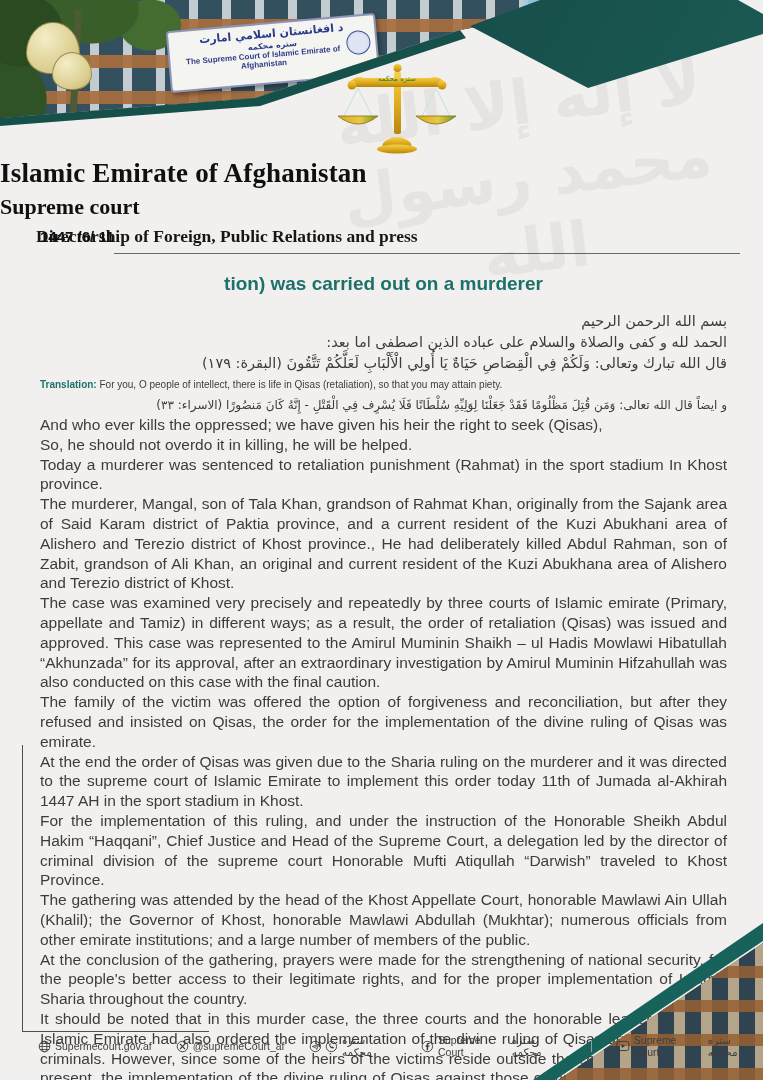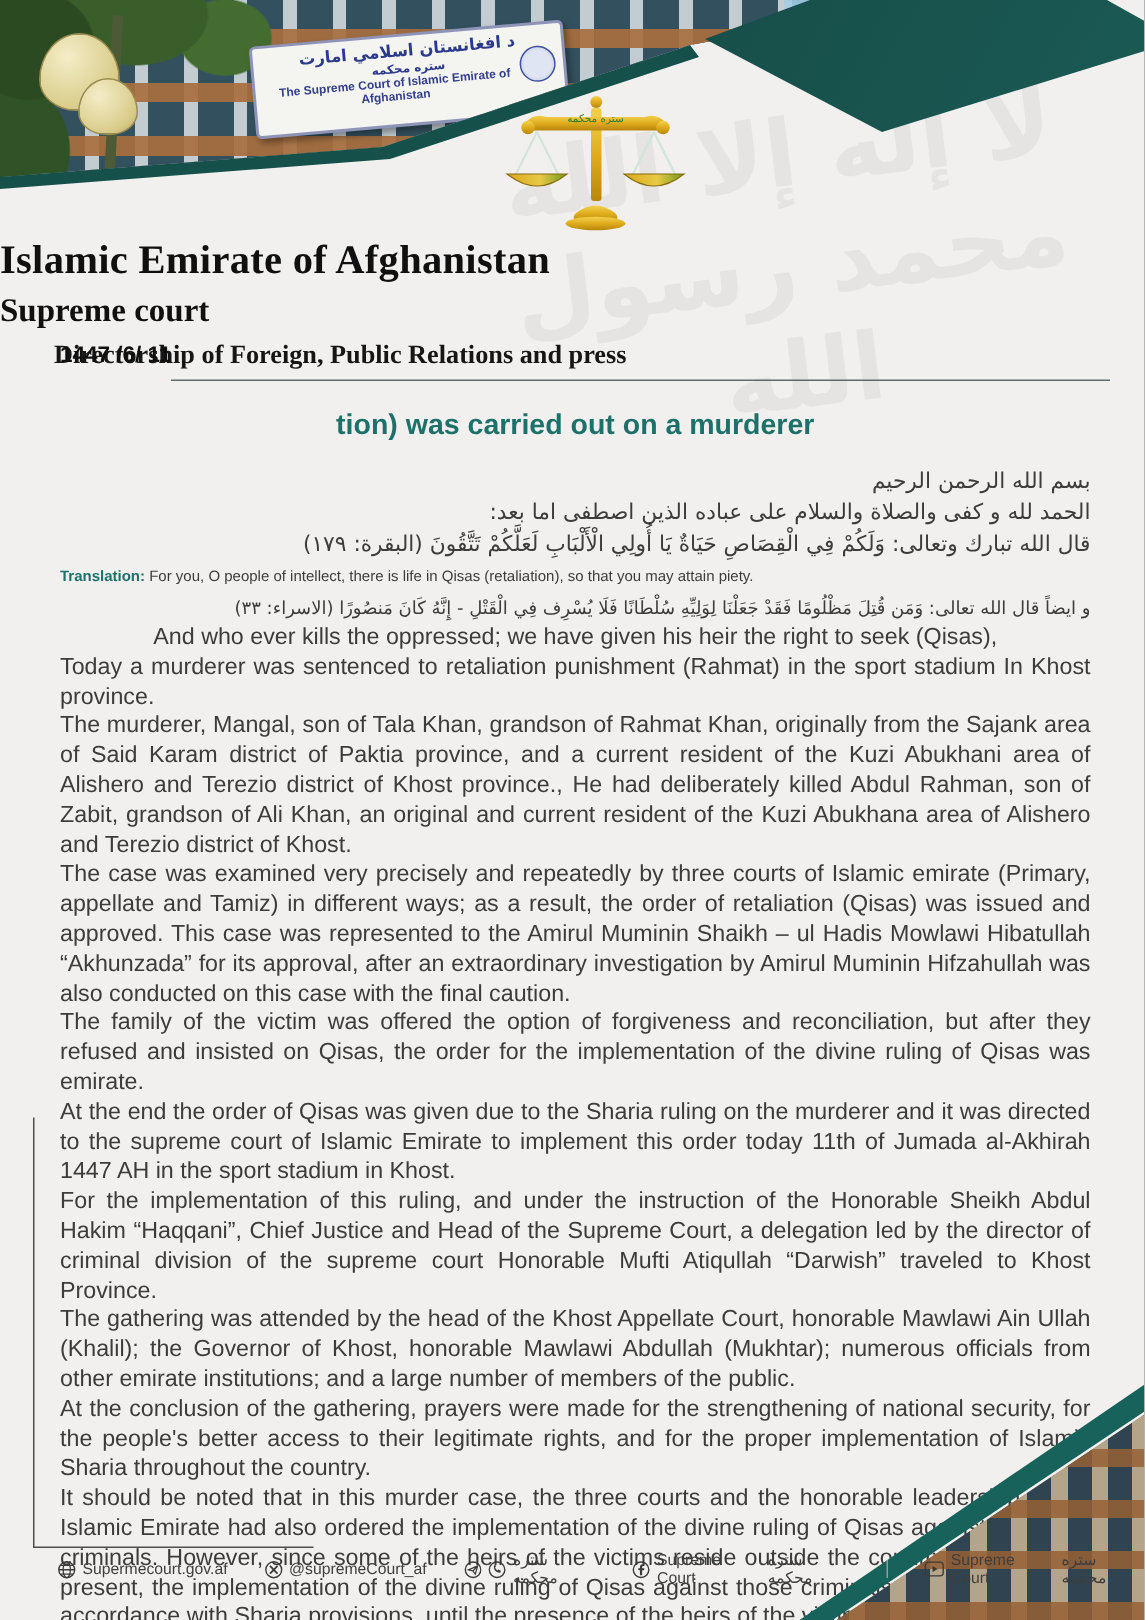--- a/index.html
+++ b/index.html
@@ -74,21 +74,21 @@
   .dept-title{font-family:"Liberation Serif",serif;font-weight:bold;font-size:17.5px;color:#161616;margin-top:6px;padding-left:36px;}
   .date{position:absolute;top:228px;left:40px;font-size:15px;font-weight:bold;color:#101010;}
   .header-divider{position:absolute;top:253px;left:114px;width:626px;height:0;border-top:1.6px solid rgba(44,66,64,.75);}
   
   .content{position:absolute;top:266px;left:0;width:763px;padding:0 36px 0 40px;box-sizing:border-box;}
   .headline{text-align:center;color:#1d716a;font-weight:bold;font-size:19px;line-height:27px;margin:4px 0 14px 0;}
   .arabic{direction:rtl;text-align:right;font-family:"DejaVu Sans",sans-serif;font-size:14.5px;line-height:21px;color:#3c3c3c;}
   .translation-line{font-size:10px;line-height:20px;margin-top:1px;}
   .translation-label{color:#1d716a;font-weight:bold;}
   .arabic.small{font-size:12px;line-height:20px;}
-  .body-line{font-size:15.5px;line-height:19.8px;text-align:center;}
+  .body-line{font-size:15.5px;line-height:19.8px;}
   .para{font-size:15.5px;line-height:19.8px;text-align:justify;margin:0;}
   .l-bracket{position:absolute;top:745px;left:22px;width:186px;height:286px;
     border-left:1.5px solid #4e4e4e;border-bottom:1.5px solid #4e4e4e;pointer-events:none;}
   
   .teal-stripe-bottom{
     position:absolute;right:0;bottom:0;width:240px;height:165px;
     clip-path:polygon(10px 165px,240px 8px,240px 26px,32px 165px);
     background:#17635c;
   }
   .photo-bottom{
@@ -181,20 +181,21 @@
     <div class="arabic" dir="rtl">الحمد لله و كفى والصلاة والسلام على عباده الذين اصطفى اما بعد:</div>
     <div class="arabic" dir="rtl">قال الله تبارك وتعالى: وَلَكُمْ فِي الْقِصَاصِ حَيَاةٌ يَا أُولِي الْأَلْبَابِ لَعَلَّكُمْ تَتَّقُونَ (البقرة: ١٧٩)</div>
 
     <div class="translation-line">
       <span class="translation-label">Translation:</span><span> For you, O people of intellect, there is life in Qisas (retaliation), so that you may attain piety.</span>
     </div>
 
     <div class="arabic small" dir="rtl">و ايضاً قال الله تعالى: وَمَن قُتِلَ مَظْلُومًا فَقَدْ جَعَلْنَا لِوَلِيِّهِ سُلْطَانًا فَلَا يُسْرِف فِي الْقَتْلِ - إِنَّهُ كَانَ مَنصُورًا (الاسراء: ٣٣)</div>
 
     <div class="body-line">And who ever kills the oppressed; we have given his heir the right to seek (Qisas),</div>
+    <div class="body-line">So, he should not overdo it in killing, he will be helped.</div>
 
     <p class="para">Today a murderer was sentenced to retaliation punishment (Rahmat) in the sport stadium In Khost province.</p>
     <p class="para">The murderer, Mangal, son of Tala Khan, grandson of Rahmat Khan, originally from the Sajank area of Said Karam district of Paktia province, and a current resident of the Kuzi Abukhani area of Alishero and Terezio district of Khost province., He had deliberately killed Abdul Rahman, son of Zabit, grandson of Ali Khan, an original and current resident of the Kuzi Abukhana area of Alishero and Terezio district of Khost.</p>
     <p class="para">The case was examined very precisely and repeatedly by three courts of Islamic emirate (Primary, appellate and Tamiz) in different ways; as a result, the order of retaliation (Qisas) was issued and approved. This case was represented to the Amirul Muminin Shaikh – ul Hadis Mowlawi Hibatullah “Akhunzada” for its approval, after an extraordinary investigation by Amirul Muminin Hifzahullah was also conducted on this case with the final caution.</p>
     <p class="para">The family of the victim was offered the option of forgiveness and reconciliation, but after they refused and insisted on Qisas, the order for the implementation of the divine ruling of Qisas was emirate.</p>
     <p class="para">At the end the order of Qisas was given due to the Sharia ruling on the murderer and it was directed to the supreme court of Islamic Emirate to implement this order today 11th of Jumada al-Akhirah 1447 AH in the sport stadium in Khost.</p>
     <p class="para">For the implementation of this ruling, and under the instruction of the Honorable Sheikh Abdul Hakim “Haqqani”, Chief Justice and Head of the Supreme Court, a delegation led by the director of criminal division of the supreme court Honorable Mufti Atiqullah “Darwish” traveled to Khost Province.</p>
     <p class="para">The gathering was attended by the head of the Khost Appellate Court, honorable Mawlawi Ain Ullah (Khalil); the Governor of Khost, honorable Mawlawi Abdullah (Mukhtar); numerous officials from other emirate institutions; and a large number of members of the public.</p>
     <p class="para">At the conclusion of the gathering, prayers were made for the strengthening of national security, for the people's better access to their legitimate rights, and for the proper implementation of Islamic Sharia throughout the country.</p>
     <p class="para">It should be noted that in this murder case, the three courts and the honorable leadership of the Islamic Emirate had also ordered the implementation of the divine ruling of Qisas against two other criminals. However, since some of the heirs of the victims reside outside the country and were not present, the implementation of the divine ruling of Qisas against those criminals was postponed, in accordance with Sharia provisions, until the presence of the heirs of the victims.</p>

